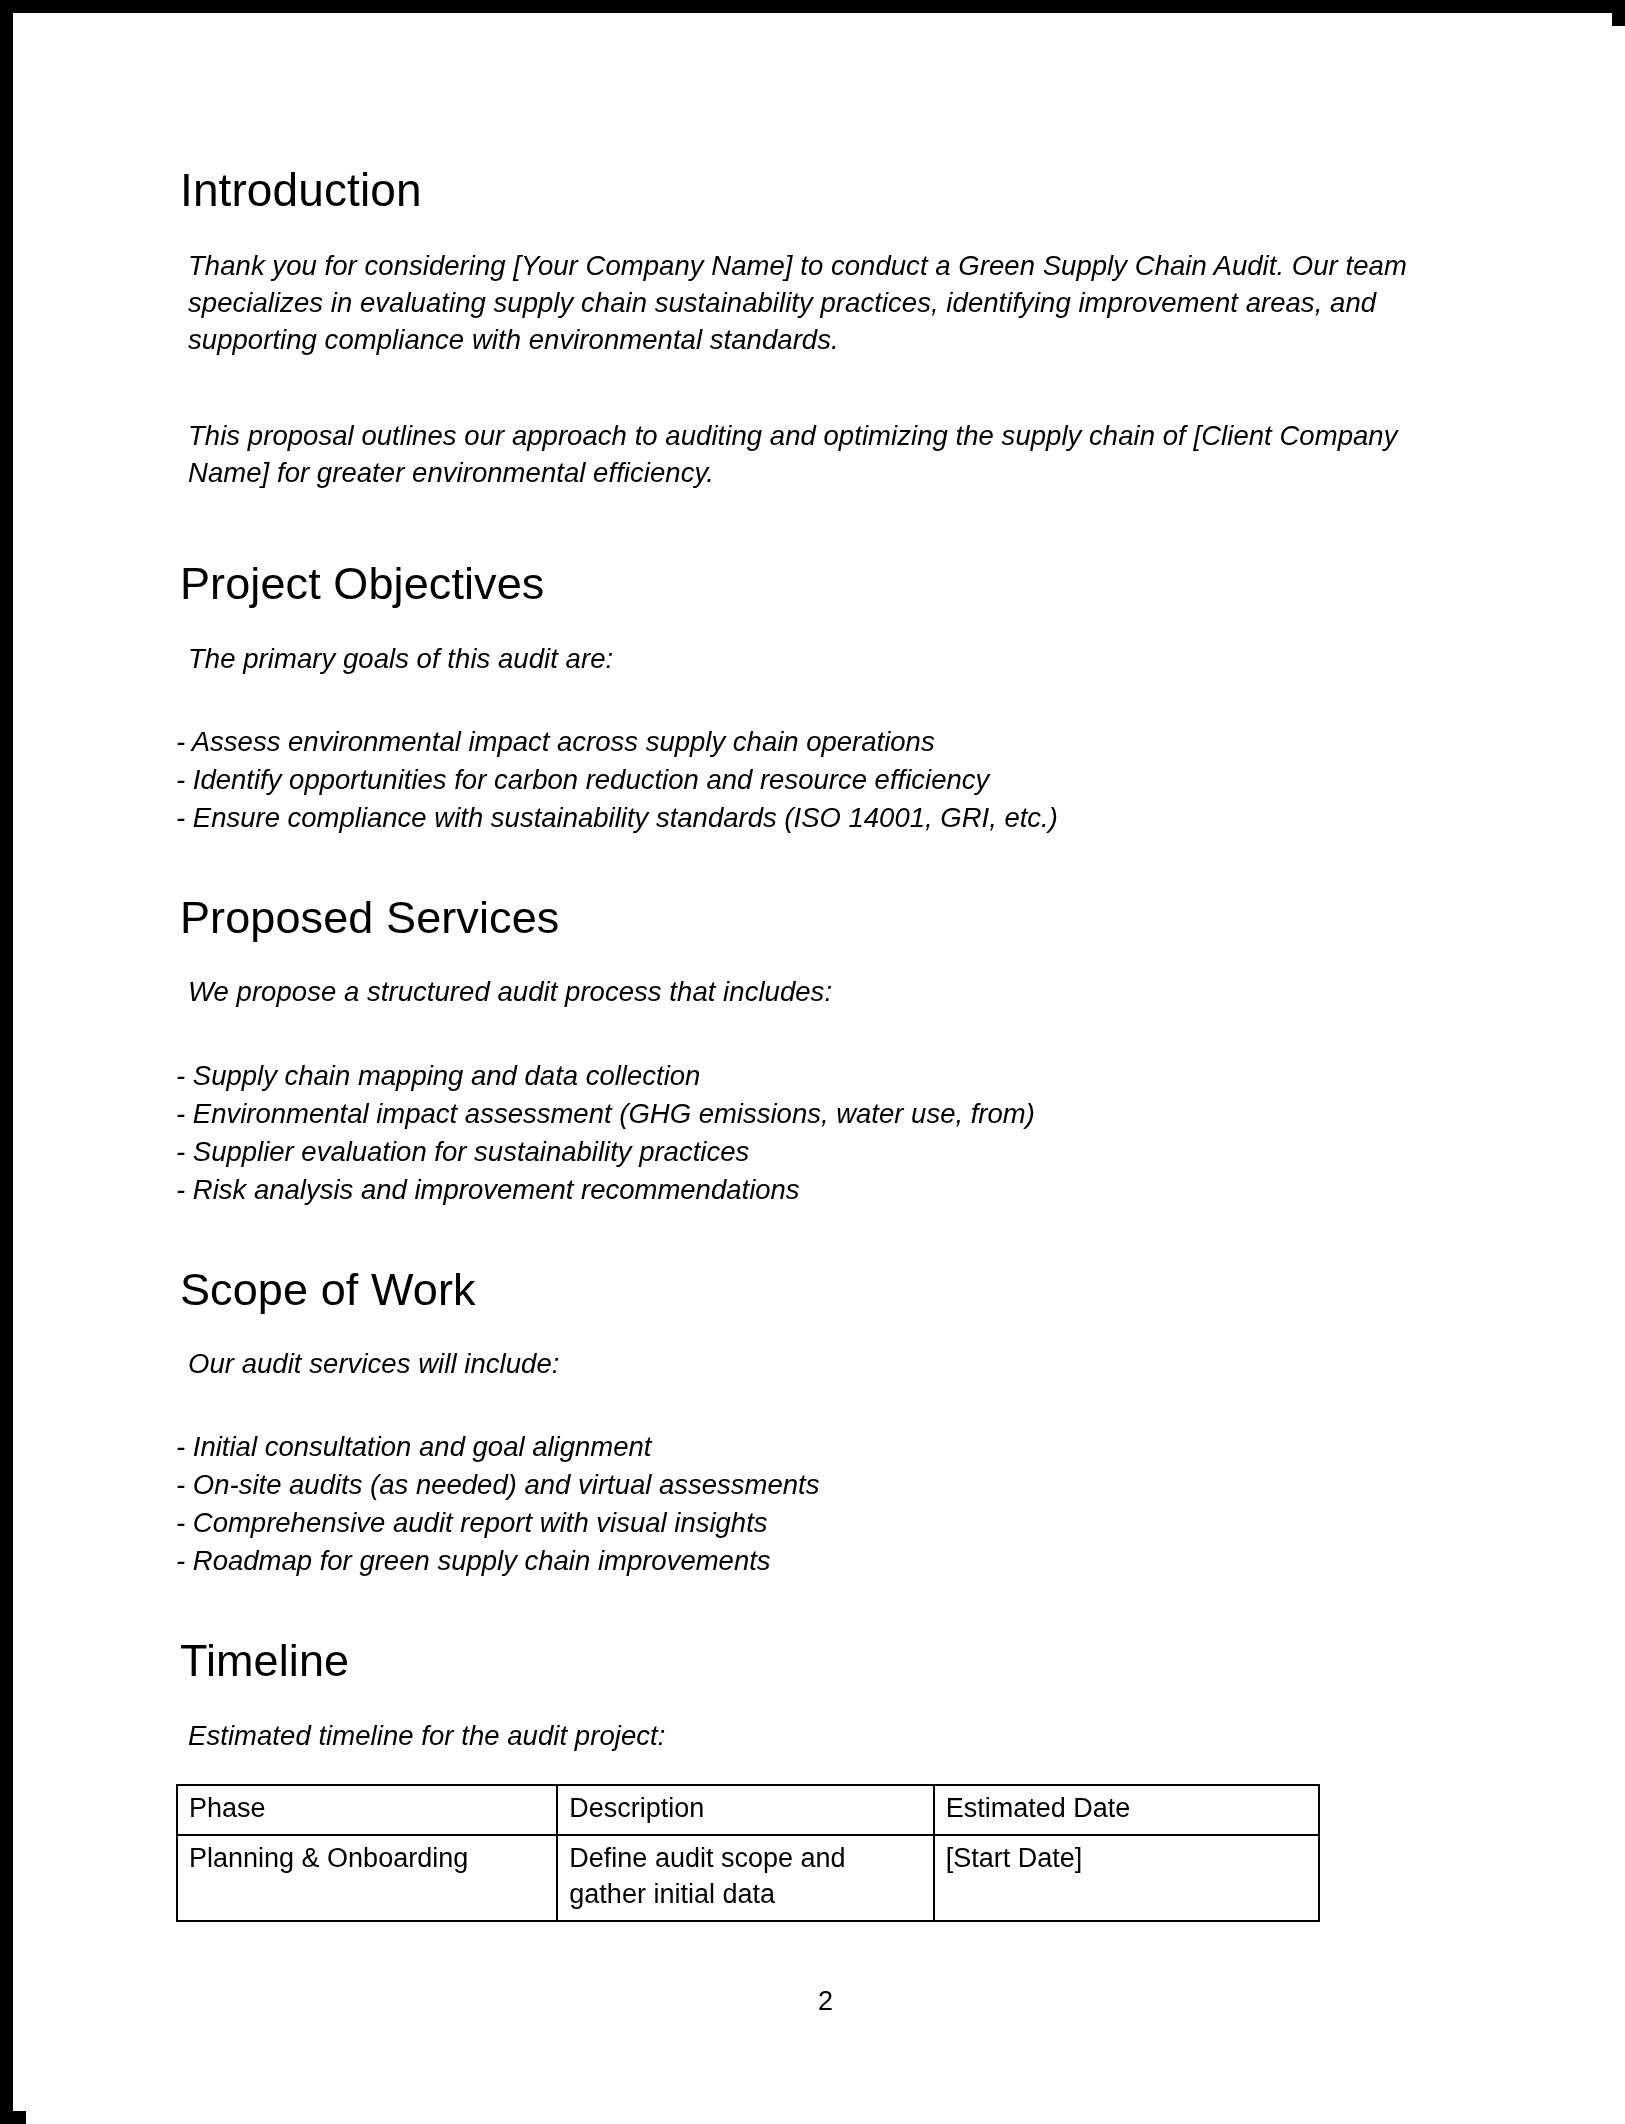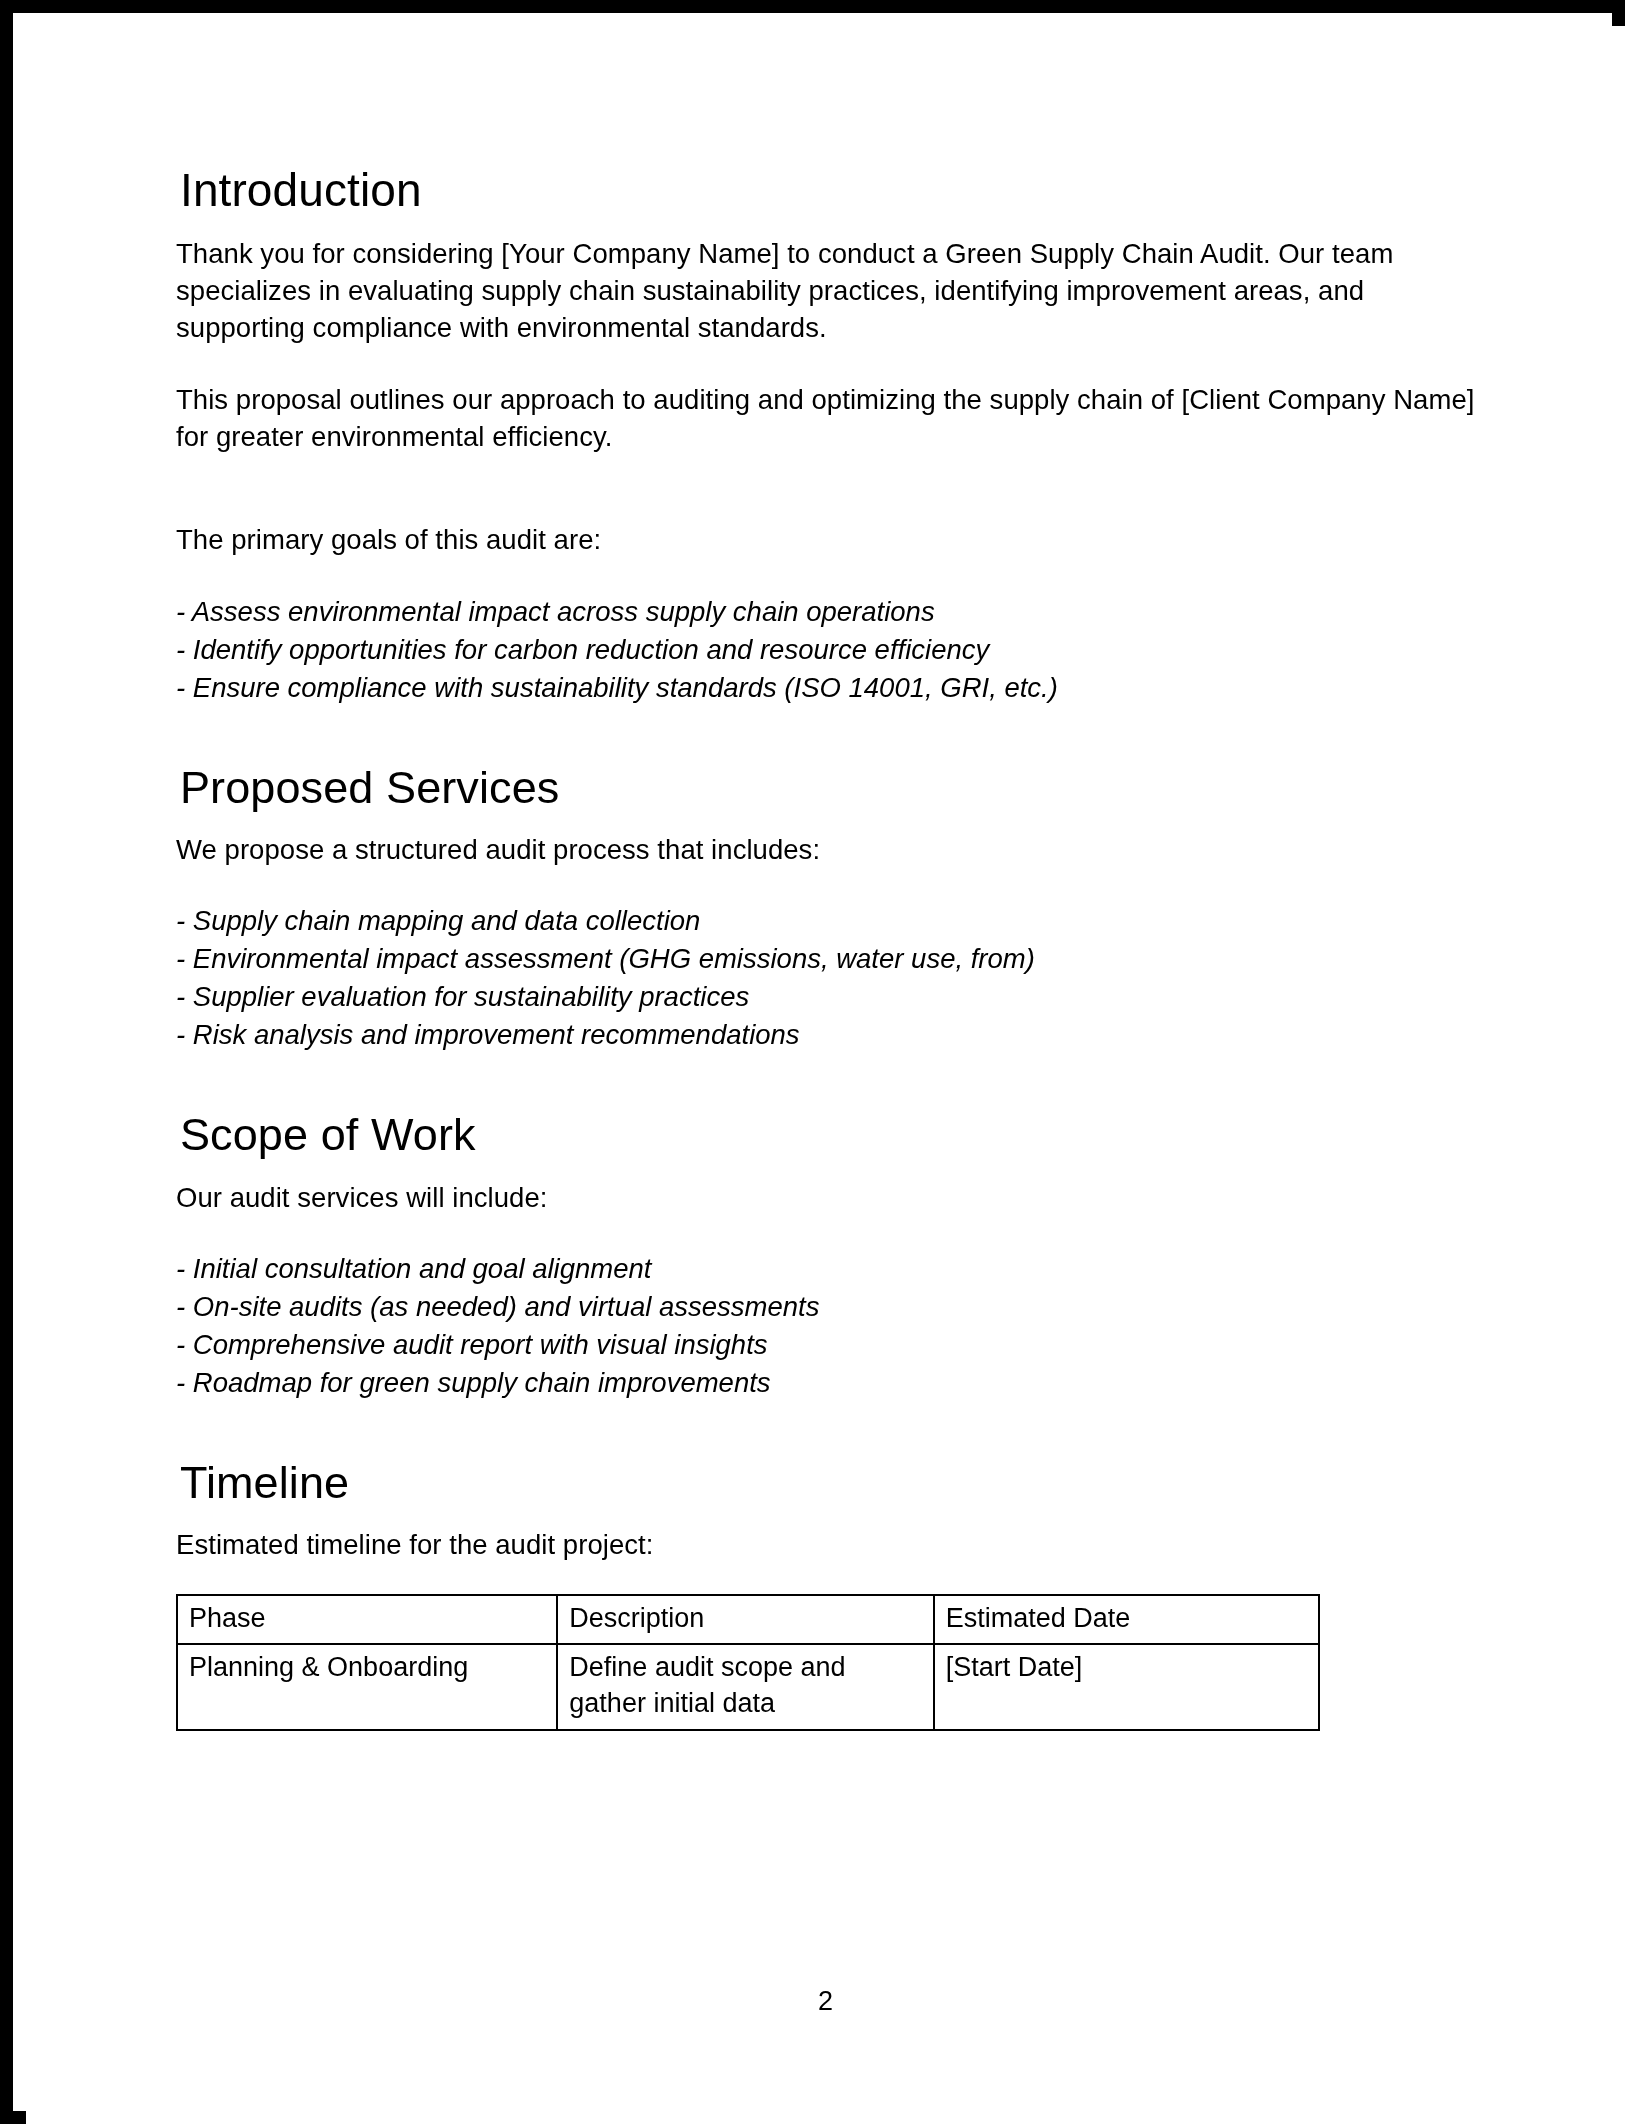--- a/index.html
+++ b/index.html
@@ -54,23 +54,24 @@
   }
 
   .section-title.sub {
     font-size: 45px;
   }
 
   p.body-text {
     font-size: 27.5px;
     font-weight: 400;
     line-height: 1.36;
-    margin: 0;
+    margin: 12px;
     padding: 0;
     letter-spacing: 0.05px;
+    font-style: italic;
   }
 
   .gap-after-title { height: 14px; }
   .para-gap { height: 34px; }
   .block-gap { height: 52px; }
   .list-gap { height: 34px; }
 
   ul.dash-list {
     list-style: none;
     margin: 0;
@@ -121,20 +122,21 @@
     <div class="content">
 
       <h1 class="section-title">Introduction</h1>
       <div class="gap-after-title"></div>
       <p class="body-text">Thank you for considering [Your Company Name] to conduct a Green Supply Chain Audit. Our team specializes in evaluating supply chain sustainability practices, identifying improvement areas, and supporting compliance with environmental standards.</p>
       <div class="para-gap"></div>
       <p class="body-text">This proposal outlines our approach to auditing and optimizing the supply chain of [Client Company Name] for greater environmental efficiency.</p>
 
       <div class="block-gap"></div>
 
+      <h1 class="section-title sub">Project Objectives</h1>
       <div class="gap-after-title"></div>
       <p class="body-text">The primary goals of this audit are:</p>
       <div class="list-gap"></div>
       <ul class="dash-list">
         <li>- Assess environmental impact across supply chain operations</li>
         <li>- Identify opportunities for carbon reduction and resource efficiency</li>
         <li>- Ensure compliance with sustainability standards (ISO 14001, GRI, etc.)</li>
       </ul>
 
       <div class="block-gap"></div>

